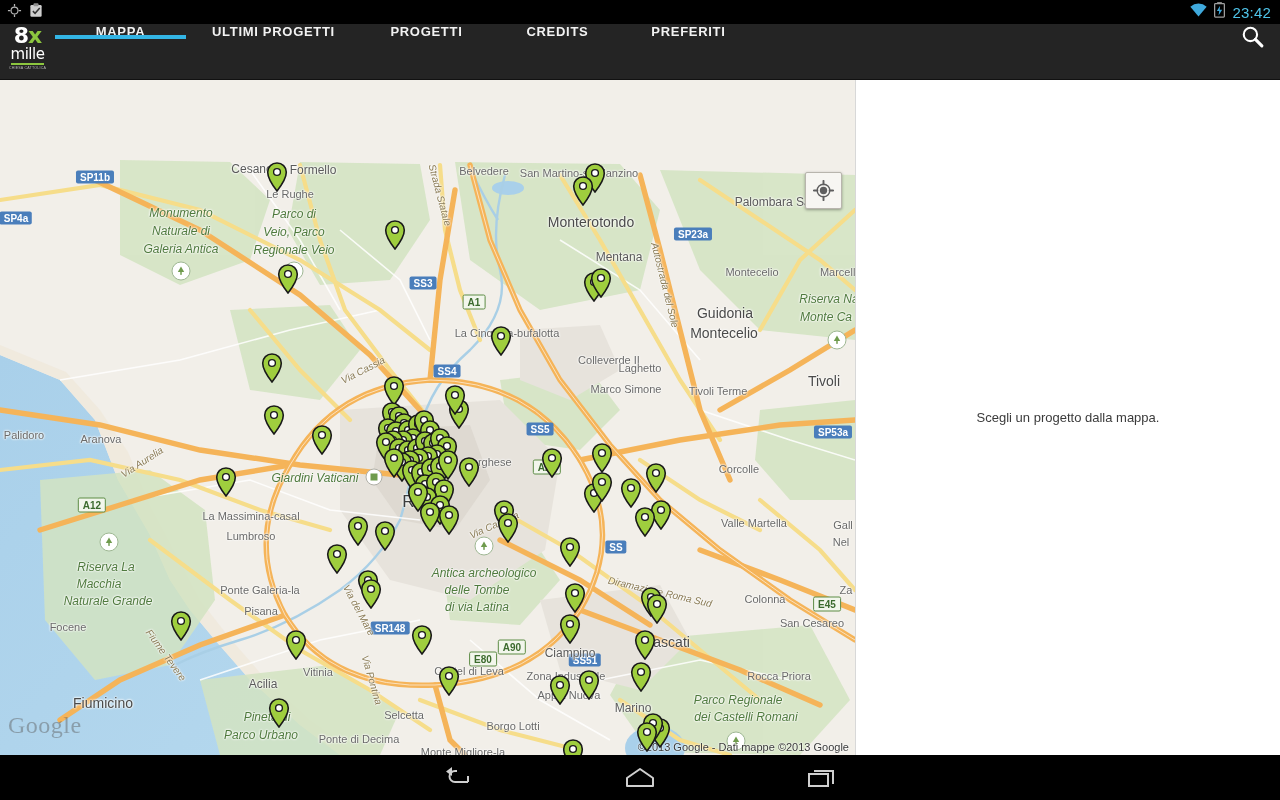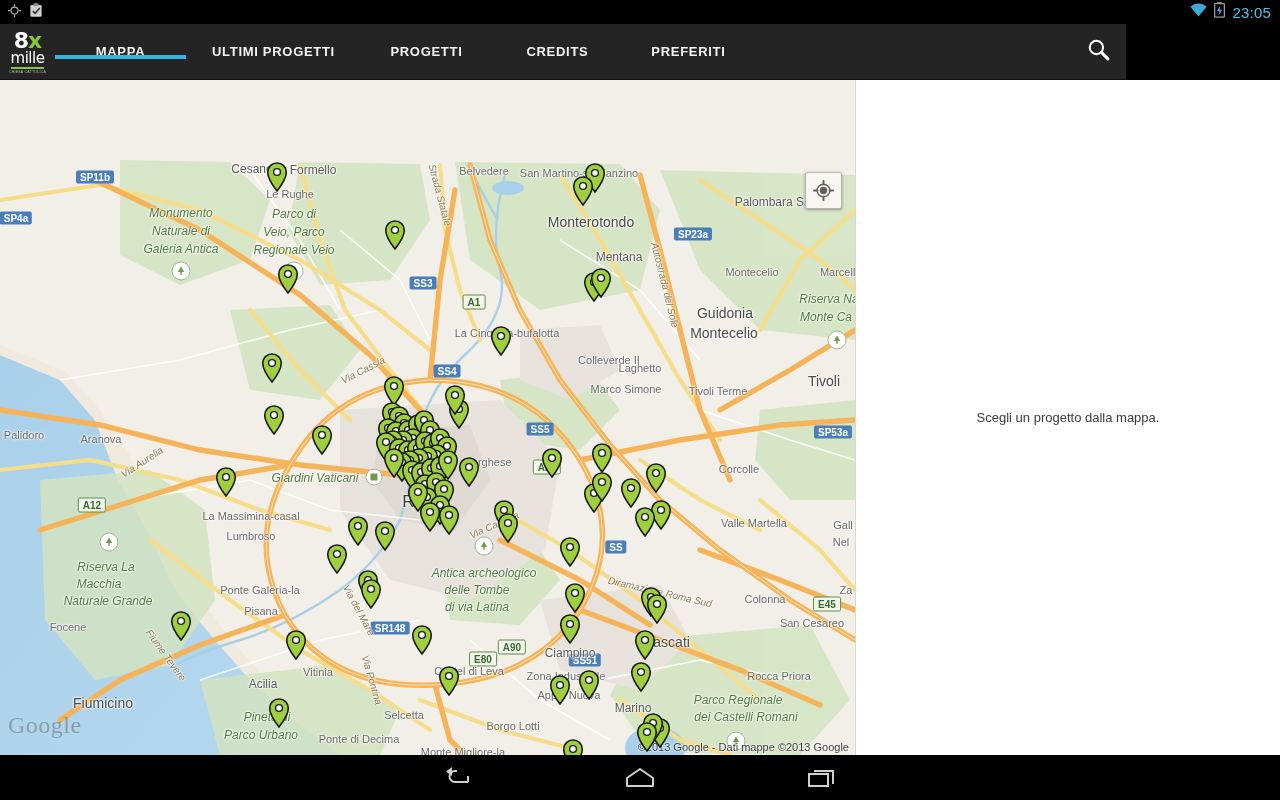--- a/index.html
+++ b/index.html
@@ -23,22 +23,22 @@
     padding-right: 9px;
   }
   .status-clock {
     color: #4fc3e8; font-size: 15px; letter-spacing: .2px;
     font-family: "Liberation Sans", sans-serif;
   }
   .sicon { display: block; }
 
   
   .actionbar {
-    position: absolute; left: 0; top: 24px; width: 1126px; height: 56px;
-    background: #242424; display: flex; align-items: center;
+    position: absolute; left: 0; top: 24px; width: 1280px; height: 56px;
+    background: #242424; display: flex; align-items: flex-start;
     border-bottom: 1px solid #111;
   }
   .logo {
     width: 55px; min-width: 55px; display: flex; flex-direction: column;
     align-items: center; justify-content: center; padding-top: 2px;
     user-select: none;
   }
   .logo-top { font-size: 22px; font-weight: bold; color: #fff; line-height: .95;
               letter-spacing: -1px; font-family: "DejaVu Sans", sans-serif; }
   .logo-top .x { color: #8cc63f; }
@@ -184,21 +184,21 @@
           <path d="M10 15.5 L0.4 4.1 A14.6 14.6 0 0 1 19.6 4.1 Z" fill="#3fa9dc"></path>
         </svg>
       </span>
       <span class="sicon">
         <svg width="11" height="16" viewBox="0 0 14 20">
           <rect x="4" y="0" width="6" height="2" fill="#9e9e9e"></rect>
           <rect x="0.8" y="2" width="12.4" height="17" rx="1" fill="none" stroke="#9e9e9e" stroke-width="1.6"></rect>
           <path d="M7.8 4.5 L3.6 11.2 H6.6 L5.8 17 L10.4 9.6 H7.2 Z" fill="#3fa9dc"></path>
         </svg>
       </span>
-      <span class="status-clock">23:05</span>
+      <span class="status-clock">23:42</span>
     </div>
   </div>
 
   <div class="actionbar">
     <div class="logo">
       <div class="logo-top"><span>8</span><span class="x">x</span></div>
       <div class="logo-mid">mille</div>
       <div class="logo-sub">CHIESA CATTOLICA</div>
     </div>
 

